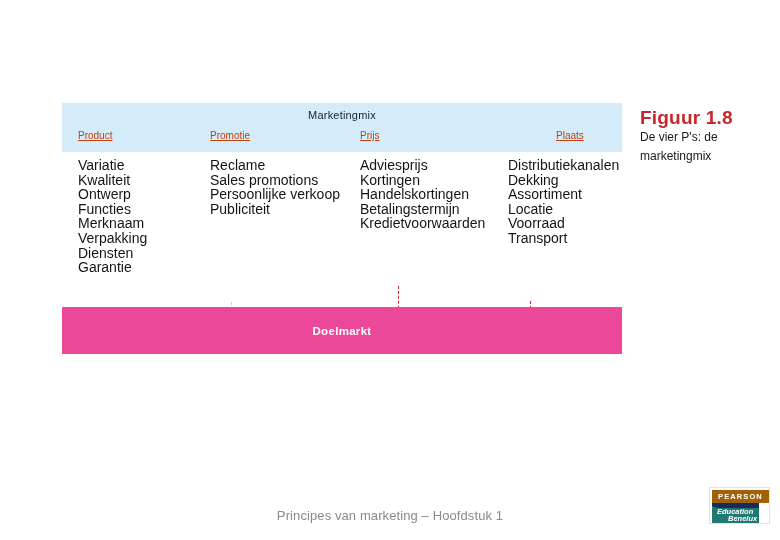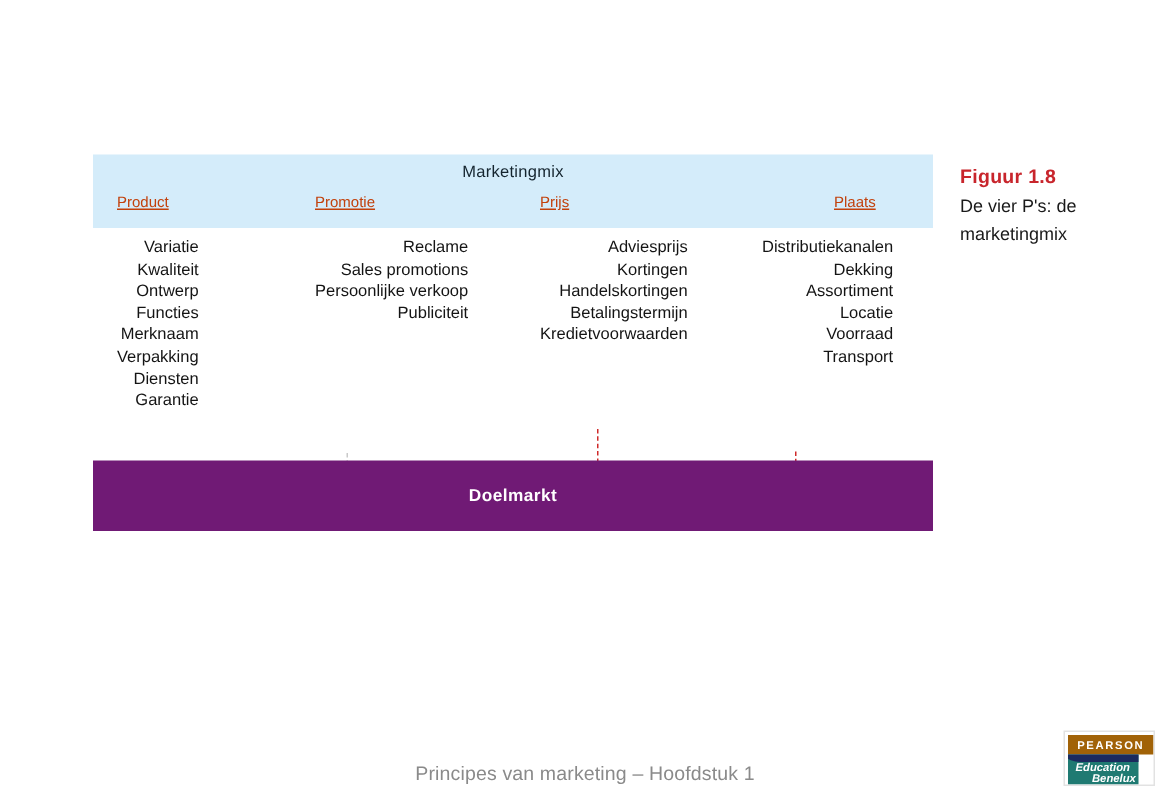--- a/index.html
+++ b/index.html
@@ -26,21 +26,21 @@
   
   .caption {
     position: absolute;
     left: 640px;
     top: 108px;
     width: 130px;
   }
   .caption-title {
     color: #c8252c;
     font-weight: bold;
-    font-size: 13px;
+    font-size: 19px;
     line-height: 20px;
     letter-spacing: 0.2px;
   }
   .caption-text {
     color: #1a1a1a;
     font-size: 12px;
     line-height: 19px;
   }
 
   
@@ -78,25 +78,24 @@
 
   
   .body-area {
     position: relative;
     width: 560px;
     height: 155px;
   }
   .col-list {
     position: absolute;
     top: 6px;
-    font-size: 11px;
+    font-size: 14px;
     line-height: 14.6px;
     color: #141414;
     white-space: nowrap;
-    text-align: right;
   }
   .col-list div { white-space: nowrap; }
 
   
   .arrow {
     position: absolute;
     width: 14px;
   }
   .arrow .stem {
     position: absolute;
@@ -120,21 +119,21 @@
     border-top: 11px solid #cd2a2a;
   }
 
   
   .target-bar {
     position: absolute;
     left: 62px;
     top: 307px;
     width: 560px;
     height: 47px;
-    background: #701a75;
+    background: #ec4899;
     display: flex;
     align-items: center;
     justify-content: center;
   }
   .target-bar span {
     color: #ffffff;
     font-size: 11.5px;
     font-weight: bold;
     letter-spacing: 0.3px;
   }

